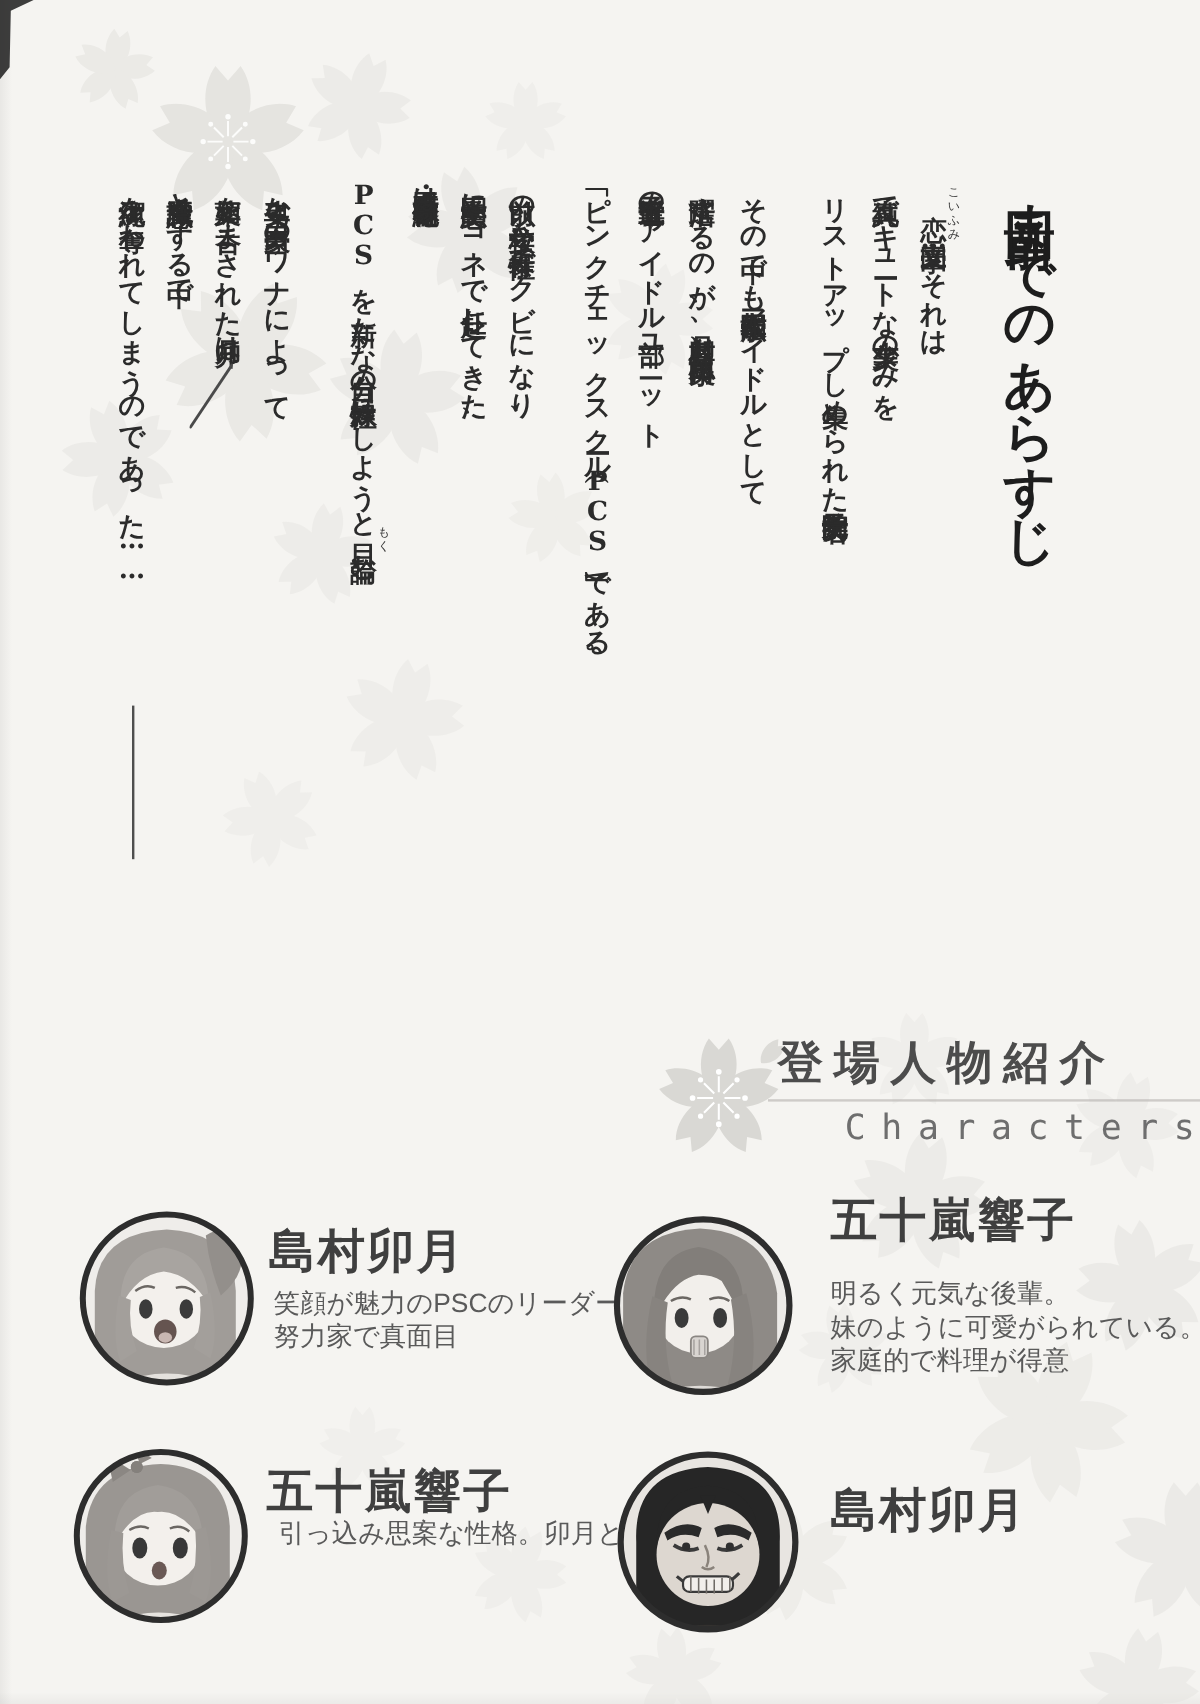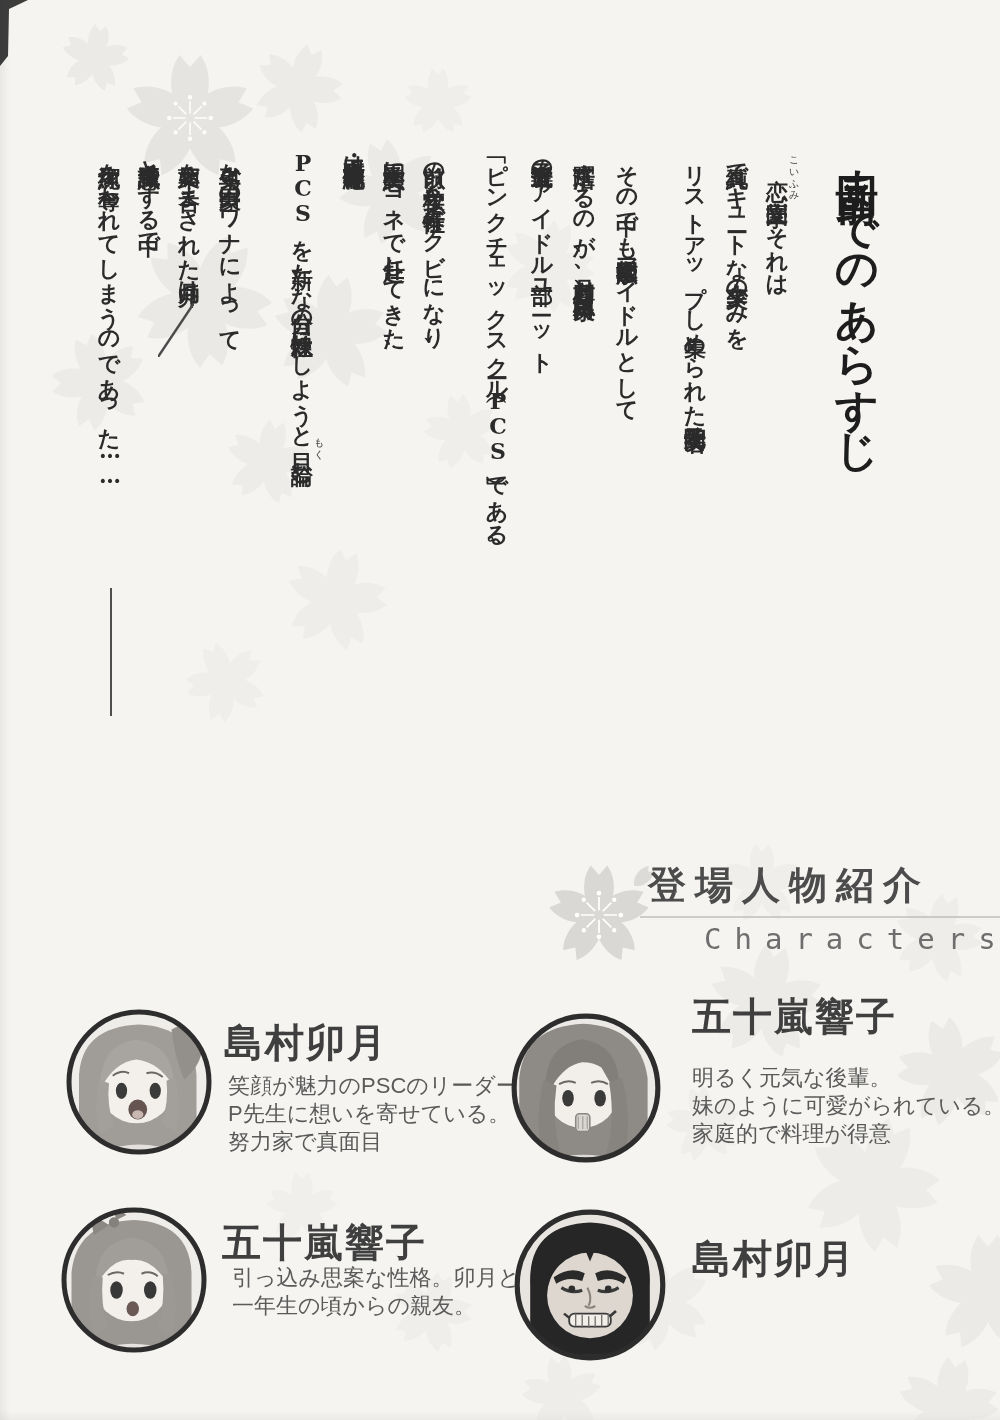--- a/index.html
+++ b/index.html
@@ -181,21 +181,20 @@
     <ellipse cx="73" cy="67" rx="4.5" ry="6.5" fill="#3b3b3b"></ellipse>
     <path d="M39,55 q7,-5 13,-2 M66,53 q7,-2 13,3" stroke="#6b6763" fill="none" stroke-width="1.6"></path>
     <ellipse cx="59" cy="82" rx="7.5" ry="8" fill="#655450"></ellipse>
     <ellipse cx="59" cy="86" rx="4.5" ry="3.5" fill="#c9b7b2"></ellipse>
   </g>
   <circle cx="60" cy="60" r="56" fill="none" stroke="#2d2d2d" stroke-width="4"></circle>
 </svg>
 <div class="char-name" style="left:224px;top:1016px">島村卯月</div>
 <div class="char-desc" style="left:228px;top:1072px">
   <div>笑顔が魅力のPSCのリーダー。</div>
-  <div>P先生に想いを寄せている。</div>
   <div>努力家で真面目</div>
 </div>
 
 <svg class="avatar" style="left:509px;top:1011px;width:154px;height:154px" viewBox="0 0 120 120">
   <defs>
         <clipPath id="cpb">
           <circle cx="60" cy="60" r="56"></circle>
         </clipPath>
       </defs>
   <circle cx="60" cy="60" r="56" fill="#eceae7"></circle>
@@ -242,21 +241,20 @@
     <ellipse cx="73" cy="68" rx="5" ry="7" fill="#383838"></ellipse>
     <path d="M39,56 q7,-4 13,-1 M66,55 q7,-3 13,2" stroke="#6b6763" fill="none" stroke-width="1.6"></path>
     <ellipse cx="59" cy="83" rx="5" ry="6" fill="#6a5955"></ellipse>
     <path d="M20,120 q38,-18 78,0 l0,6 -78,0z" fill="#e6e3df"></path>
   </g>
   <circle cx="60" cy="60" r="56" fill="none" stroke="#2d2d2d" stroke-width="4"></circle>
 </svg>
 <div class="char-name" style="left:222px;top:1216px">五十嵐響子</div>
 <div class="char-desc" style="left:232px;top:1264px">
   <div>引っ込み思案な性格。卯月とは</div>
-  <div>一年生の頃からの親友。</div>
 </div>
 
 <svg class="avatar" style="left:512px;top:1207px;width:156px;height:156px" viewBox="0 0 120 120">
   <defs>
         <clipPath id="cpd">
           <circle cx="60" cy="60" r="56"></circle>
         </clipPath>
       </defs>
   <circle cx="60" cy="60" r="56" fill="#e8e5e1"></circle>
   <g clip-path="url(#cpd)">

